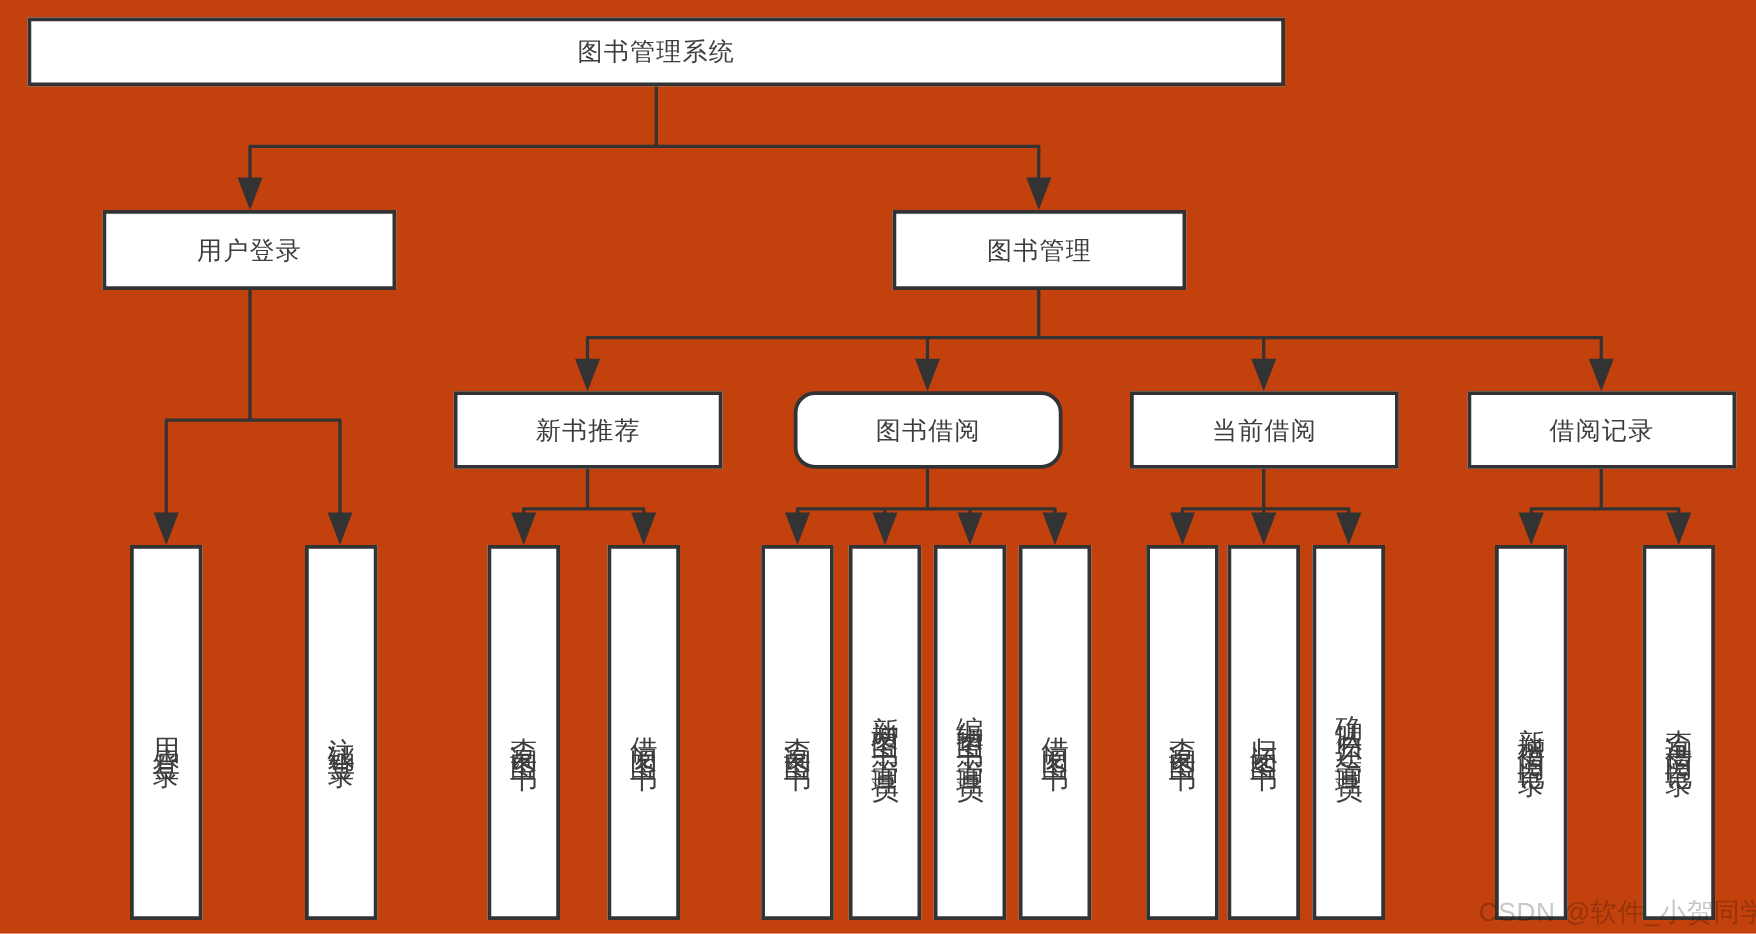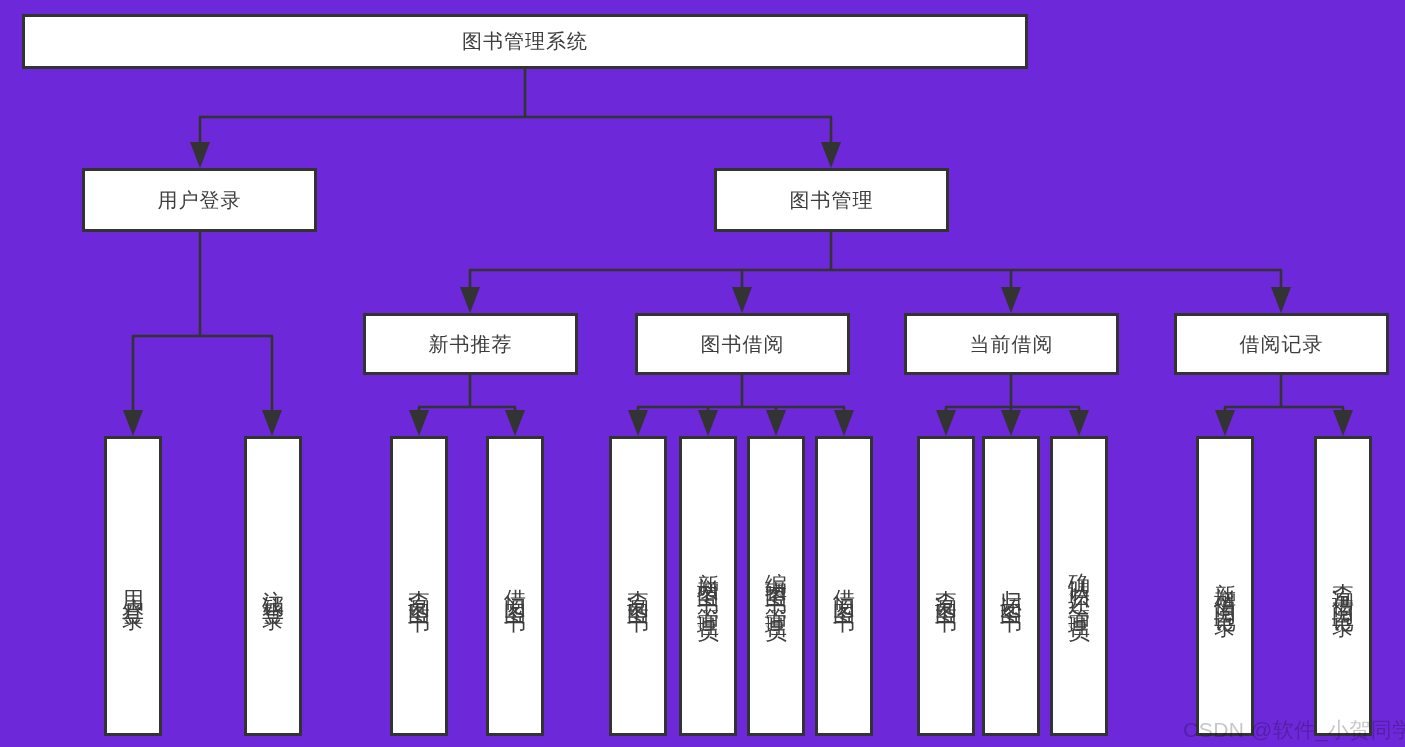--- a/index.html
+++ b/index.html
@@ -5,21 +5,21 @@
   * { margin: 0; padding: 0; box-sizing: border-box; }
   html, body {
     width: 1405px; height: 747px;
     background: #ffffff;
     font-family: "Liberation Sans", sans-serif;
     overflow: hidden;
   }
   .canvas {
     position: relative;
     width: 1405px; height: 747px;
-    background: #6d28d9;
+    background: #c2410c;
   }
   svg.connectors {
     position: absolute; left: 0; top: 0;
     width: 1405px; height: 747px;
     z-index: 1;
   }
   .box {
     position: absolute;
     background: #ffffff;
     border: 3px solid #333333;
@@ -126,21 +126,21 @@
       <polygon points="1333,410 1353,410 1343,436"></polygon>
     </g>
   </svg>
 
   <div class="box hbox root-box">图书管理系统</div>
 
   <div class="box hbox lvl2-box" style="left:82px;">用户登录</div>
   <div class="box hbox lvl2-box" style="left:714px;">图书管理</div>
 
   <div class="box hbox lvl3-box" style="left:363px;">新书推荐</div>
-  <div class="box hbox lvl3-box" style="left:635px;">图书借阅</div>
+  <div class="box hbox lvl3-box" style="left:635px;border-radius:17px;">图书借阅</div>
   <div class="box hbox lvl3-box" style="left:1174px;">借阅记录</div>
   <div class="box hbox lvl3-box" style="left:904px;">当前借阅</div>
 
   <div class="box leaf" style="left:104px;">用户登录</div>
   <div class="box leaf" style="left:244px;">注销登录</div>
 
   <div class="box leaf" style="left:390px;">查询图书</div>
   <div class="box leaf" style="left:486px;">借阅图书</div>
 
   <div class="box leaf" style="left:609px;">查询图书</div>

